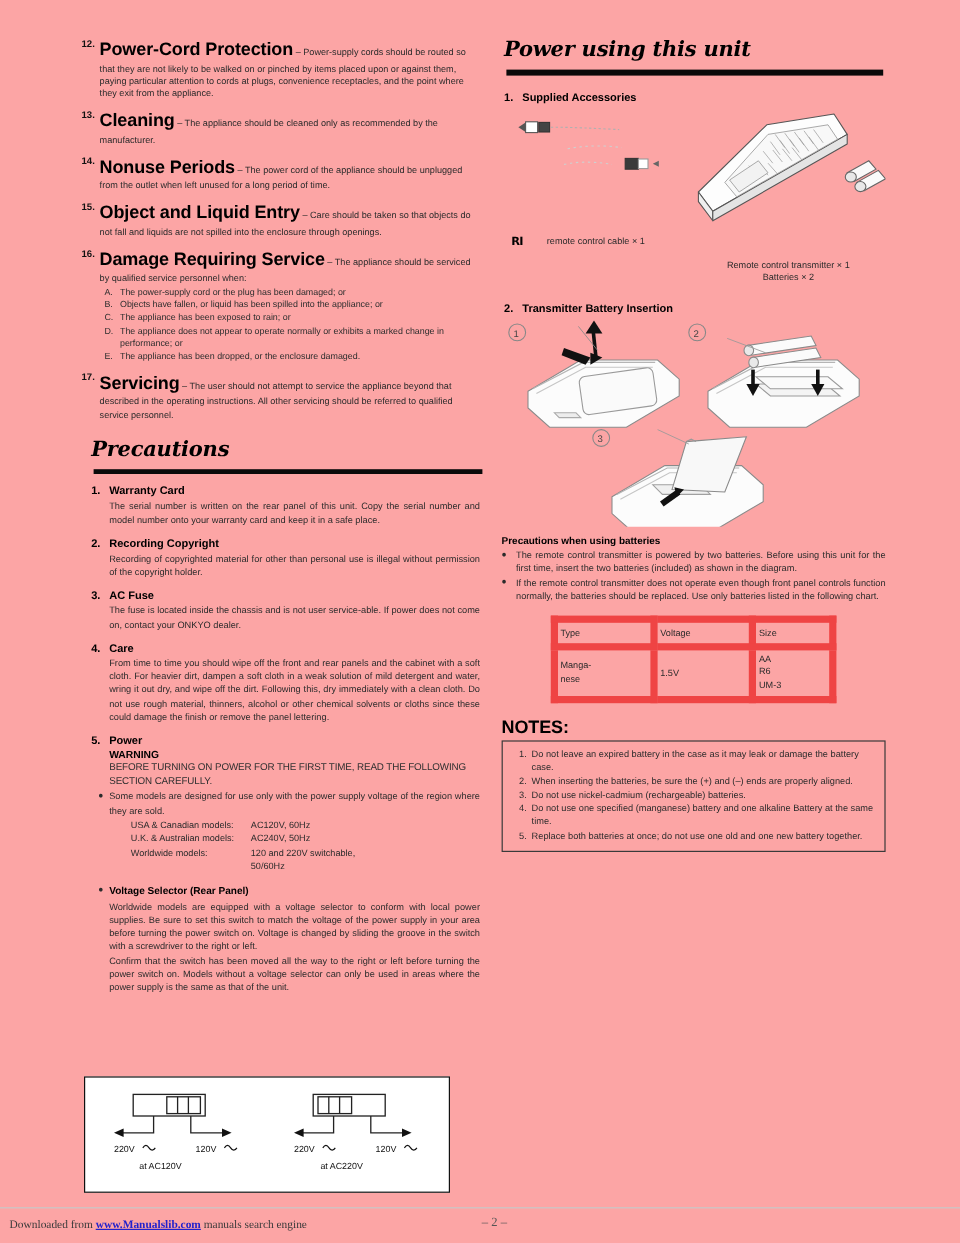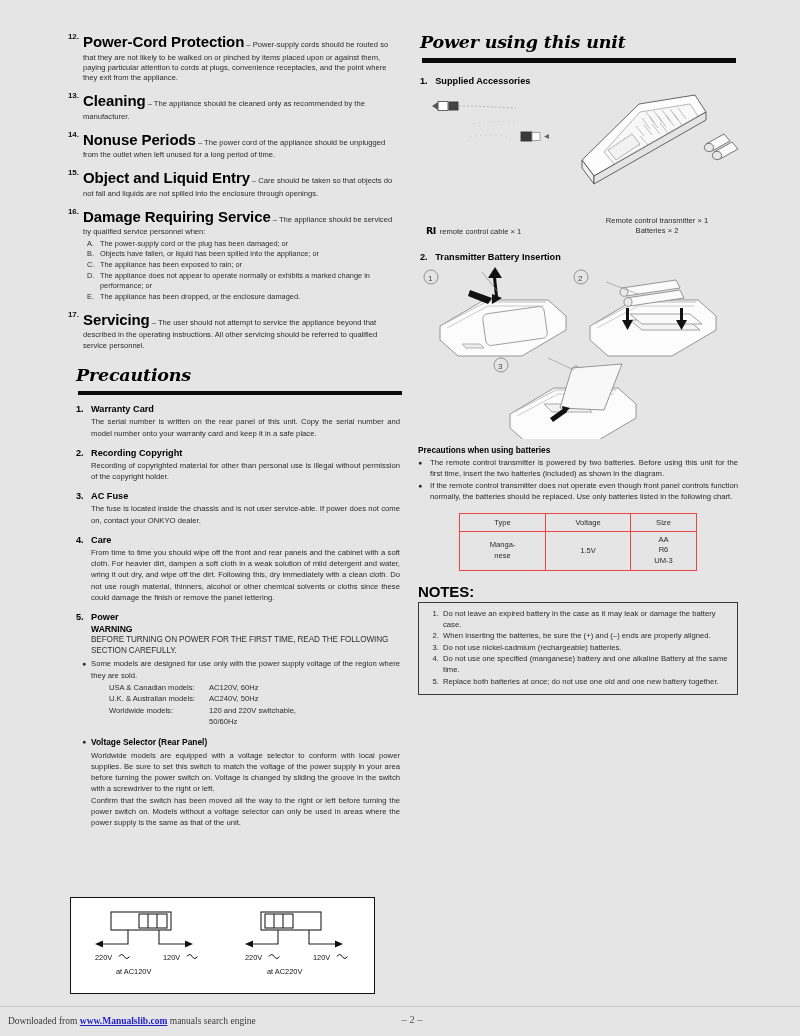--- a/index.html
+++ b/index.html
@@ -11,21 +11,21 @@
     width: 800px;
     height: 1036px;
     position: relative;
     font-family: "Liberation Sans", sans-serif;
     color: #1a1a1a;
     overflow: hidden;
   }
   .page {
     position: absolute;
     inset: 0;
-    background: #e5e5e5;
+    background: #fca5a5;
   }
   
   .col-left {
     position: absolute;
     left: 62px;
     top: 32px;
     width: 340px;
   }
   .col-right {
     position: absolute;
@@ -205,22 +205,22 @@
     display: flex;
     margin-top: 1px;
     font-size: 7.6px;
     color: #2b2b2b;
   }
   .acc-cap-left {
     width: 150px;
     flex: 0 0 150px;
     padding-left: 8px;
     display: flex;
-    align-items: flex-end;
-    gap: 4px;
+    align-items: flex-start;
+    gap: 20px;
   }
   .ri-logo {
     font-weight: bold;
     font-size: 9.5px;
     letter-spacing: -0.6px;
     color: #000;
     font-family: "DejaVu Sans", sans-serif;
   }
   .acc-cap-right {
     flex: 1;
@@ -259,22 +259,22 @@
     justify-content: center;
     margin-top: 10px;
   }
   table.bat-table {
     border-collapse: collapse;
     font-size: 7.6px;
     color: #2b2b2b;
     width: 238px;
   }
   table.bat-table th, table.bat-table td {
-    border: 1px solid #ef4444;
-    text-align: center;
+    border: 6px solid #ef4444;
+    text-align: left;
     padding: 3px 2px;
     font-weight: normal;
   }
   table.bat-table th { padding: 4px 2px; }
   table.bat-table td.stack { line-height: 1.4; }
 
   
   .notes-head {
     font-weight: bold;
     font-size: 15px;

